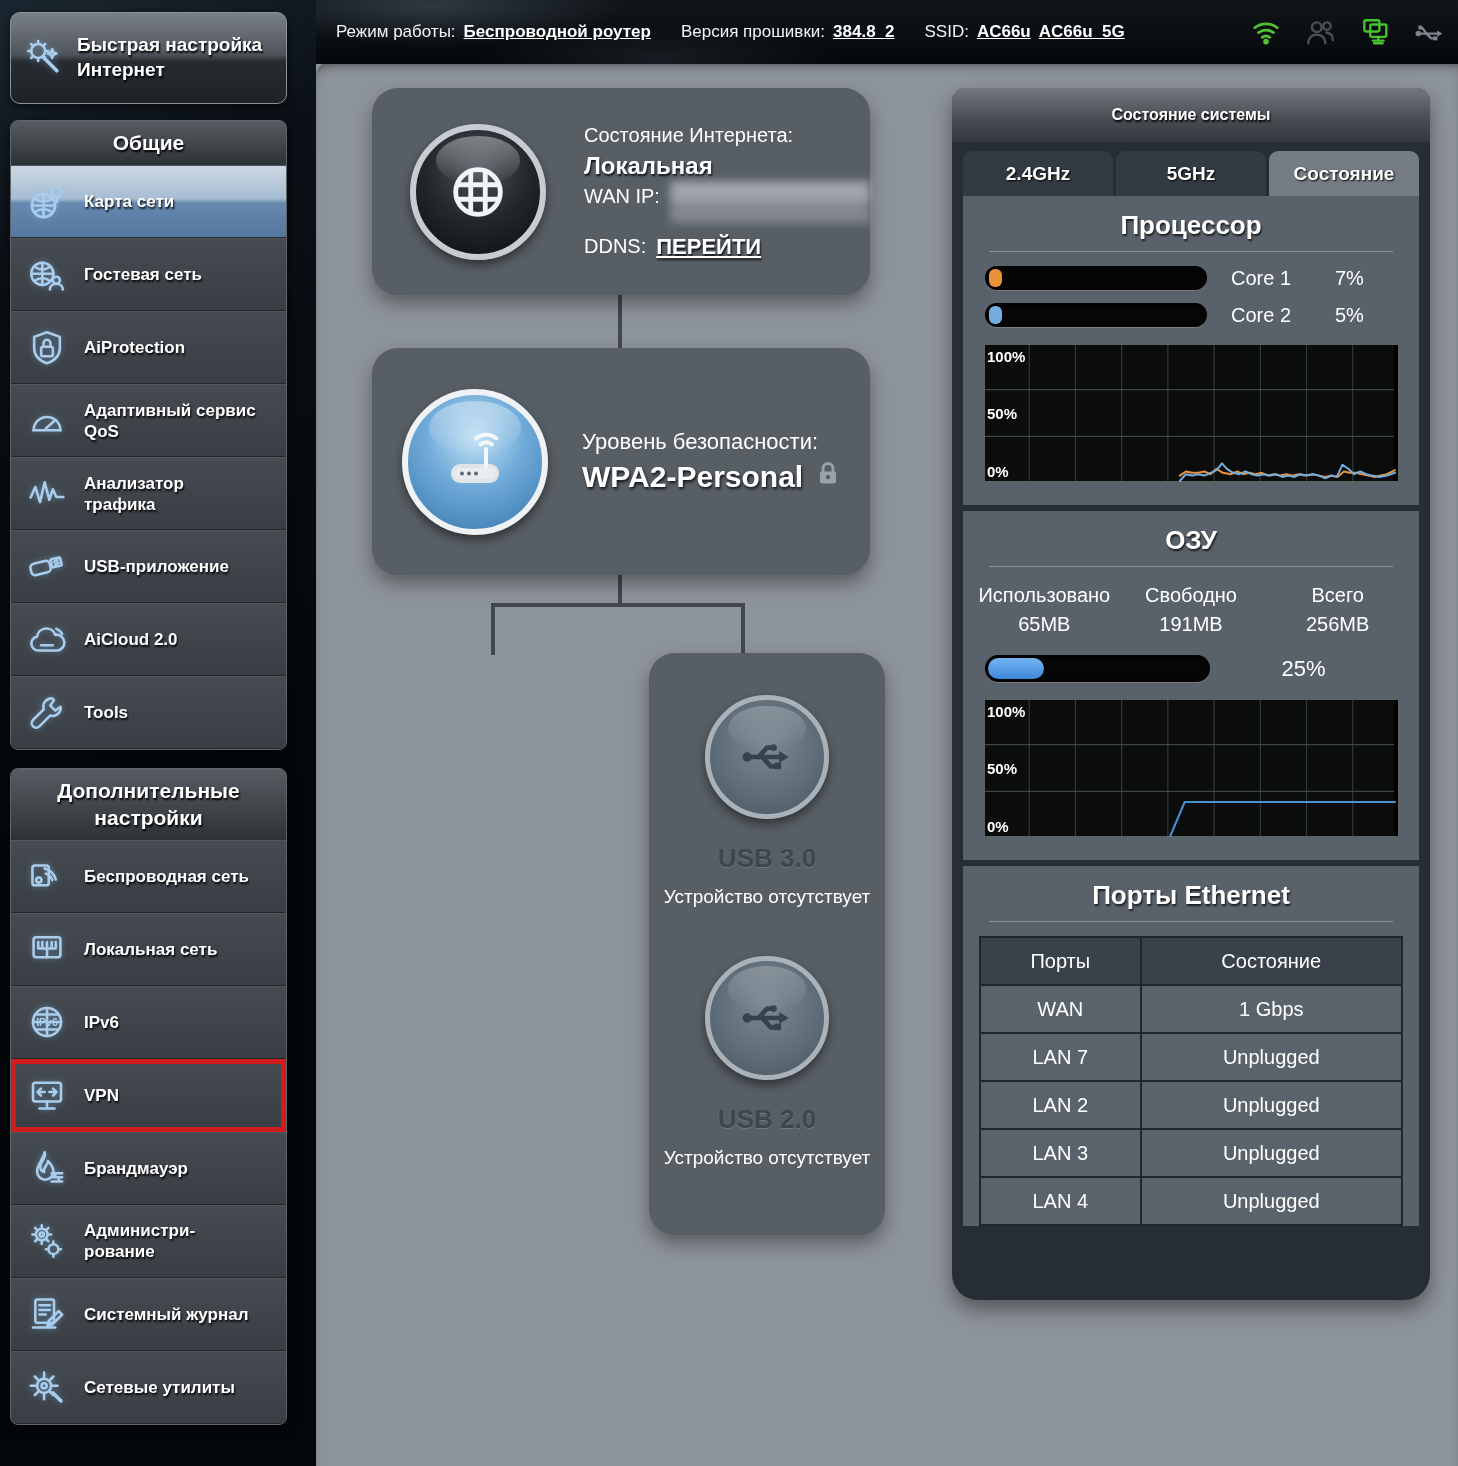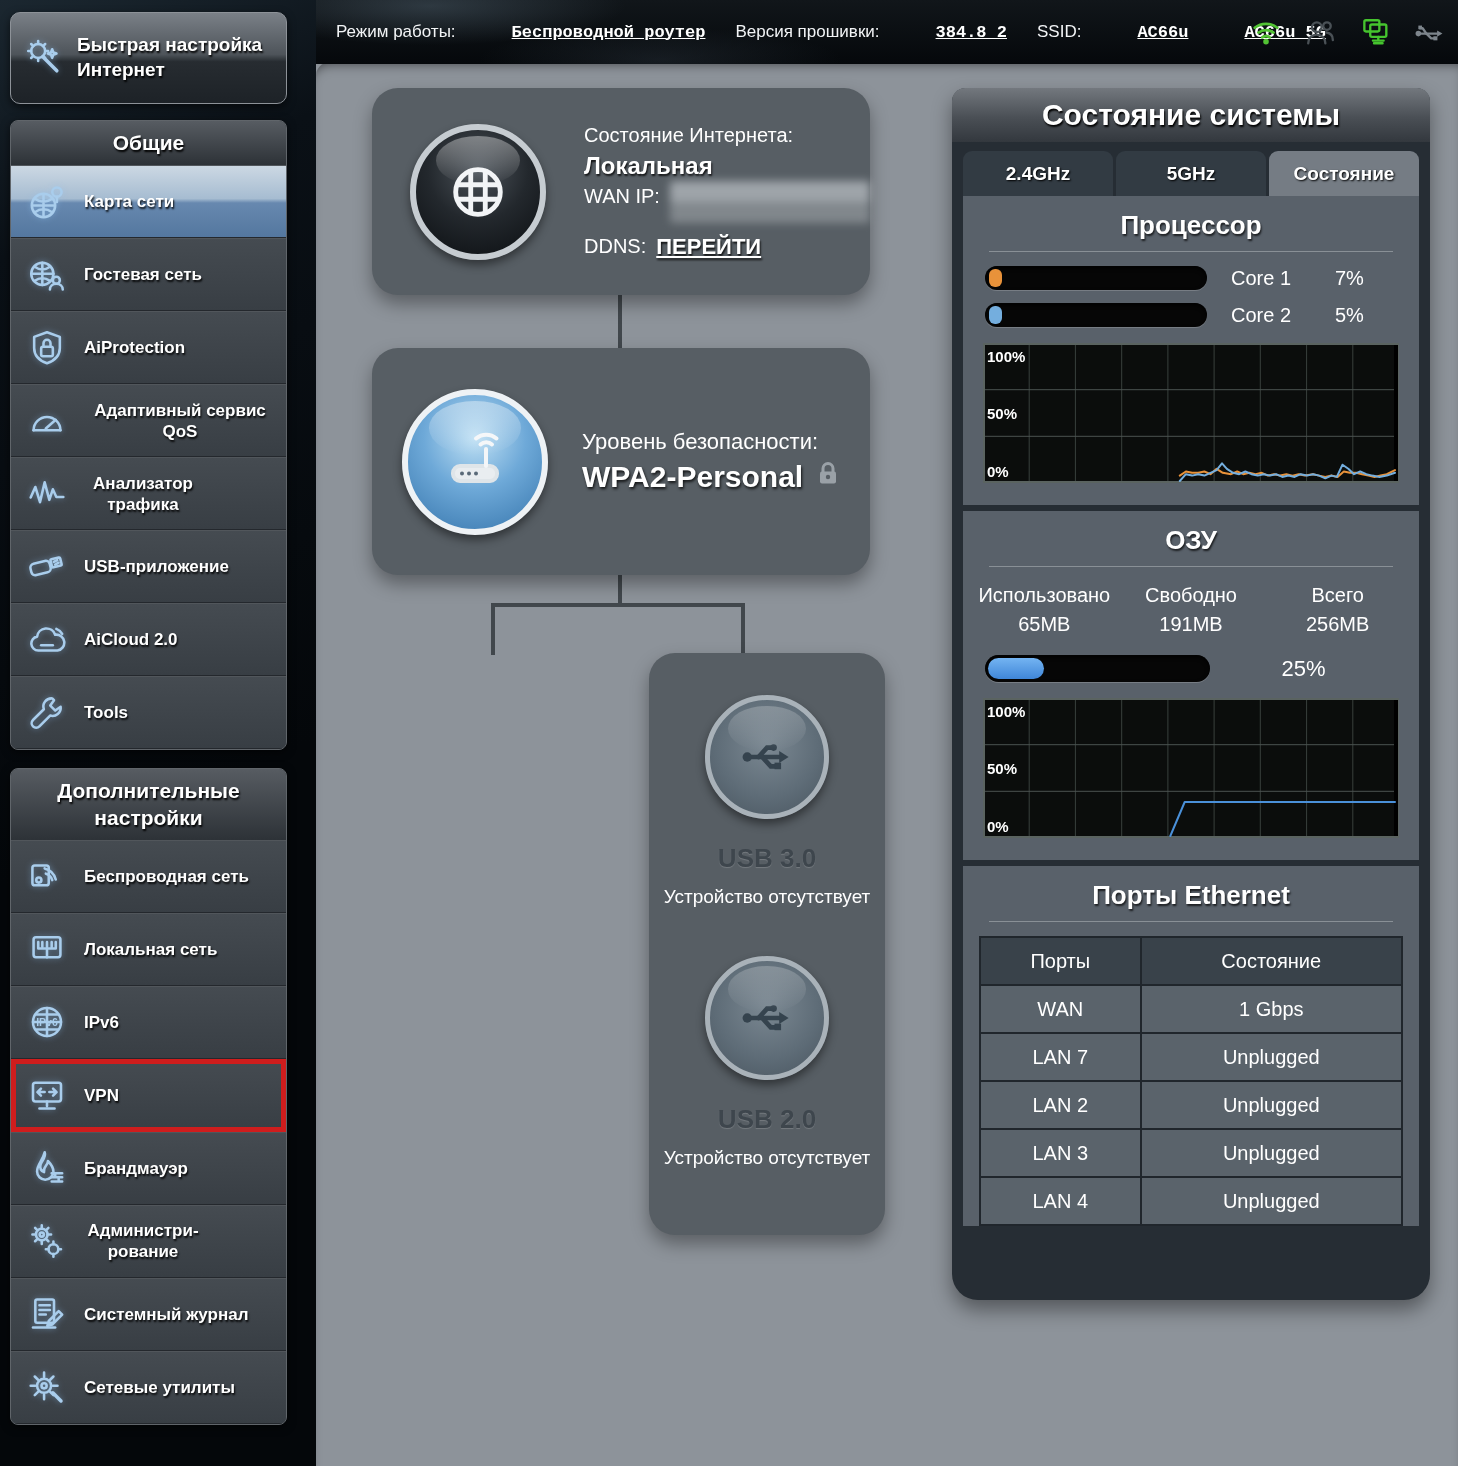--- a/index.html
+++ b/index.html
@@ -7,22 +7,22 @@
        font-family:"Liberation Sans",sans-serif;color:#fff;background:#8d939a;}
   
   #topbar{position:absolute;left:0;top:0;width:1458px;height:64px;z-index:5;
     background:
       radial-gradient(ellipse 300px 60px at 430px 6px, rgba(95,115,130,.38), transparent 65%),
       radial-gradient(ellipse 280px 50px at 660px 60px, rgba(80,95,110,.22), transparent 65%),
       linear-gradient(180deg,#11161a,#05080b);}
   .tb-text{position:absolute;left:336px;top:0;height:64px;display:flex;align-items:center;gap:8px;
     font-size:17px;white-space:nowrap;}
   .tb-label{color:#f2f4f6;}
-  .tb-link{font-family:Liberation Mono, monospace;font-weight:bold;text-decoration:underline;
-    color:#fff;cursor:pointer;margin-left:48px;}
+  .tb-link{font-family:Liberation Sans, sans-serif;font-weight:bold;text-decoration:underline;
+    color:#fff;cursor:pointer;}
   .tb-gap{width:14px;}
   .tb-icons{position:absolute;right:14px;top:0;height:64px;display:flex;align-items:center;gap:22px;}
   .tb-ico{width:32px;height:32px;display:flex;align-items:center;justify-content:center;cursor:pointer;}
   .tb-ico svg{width:30px;height:30px;fill:none;stroke-linecap:round;stroke-linejoin:round;}
   
   #content{position:absolute;left:316px;top:62px;right:0;bottom:0;background:#8d939a;
     border-top-left-radius:14px;box-shadow:inset 0 9px 12px -7px rgba(0,0,0,.55);z-index:1;}
   
   #sidebar{position:absolute;left:0;top:0;width:316px;height:1466px;z-index:6;
     background:linear-gradient(155deg,#1b2730 0%,#0a1016 16%,#04070a 55%,#04070a 100%);}
@@ -41,21 +41,21 @@
     background:linear-gradient(180deg,#454b51,#383e44);
     border-top:1px solid #51565b;border-bottom:1px solid #24282d;position:relative;}
   .sb-item.selected{background:
     linear-gradient(180deg,#ccd8e3 0%,#a6bcd1 46%,#6788af 52%,#54779f 100%);}
   .sb-item.highlight{outline:5px solid #cf1d1d;outline-offset:-5px;}
   .sb-ico{width:46px;height:44px;flex:none;display:flex;align-items:center;justify-content:center;}
   .sb-ico svg{width:42px;height:42px;stroke:#a9cdec;fill:none;stroke-width:2.2;
     stroke-linecap:round;stroke-linejoin:round;
     filter:drop-shadow(0 0 3px rgba(140,190,240,.45));}
   .sb-lbl{font-size:17px;font-weight:bold;line-height:1.25;max-width:192px;
-    text-shadow:1px 2px 2px rgba(0,0,0,.9);text-align:center;}
+    text-shadow:1px 2px 2px rgba(0,0,0,.9);}
   .sb-lbl.narrow{max-width:118px;}
   
   .panel{position:absolute;background:#575e64;border-radius:26px;z-index:2;
     box-shadow:0 9px 18px rgba(0,0,0,.35);}
   .connector{position:absolute;background:#41474c;z-index:1;}
   .p-internet{left:372px;top:88px;width:498px;height:207px;display:flex;align-items:center;gap:38px;padding-left:0;}
   .p-security{left:372px;top:348px;width:498px;height:227px;display:flex;align-items:center;gap:34px;}
   .p-clients{left:372px;top:653px;width:273px;height:582px;display:flex;flex-direction:column;align-items:center;}
   .p-usb{left:649px;top:653px;width:236px;height:582px;display:flex;flex-direction:column;align-items:center;}
   .circle{border-radius:50%;position:relative;display:flex;align-items:center;justify-content:center;
@@ -95,21 +95,21 @@
   .usb-title{margin-top:24px;font-size:26px;font-weight:bold;color:#3e464d;
     text-shadow:0 1px 1px rgba(255,255,255,.18);}
   .usb-status{margin-top:10px;font-size:19px;text-align:center;line-height:1.35;}
   .usb-circle.second{margin-top:46px;}
   .usb-circle.first{margin-top:42px;}
   
   .p-right{position:absolute;left:952px;top:88px;width:478px;height:1212px;z-index:2;
     background:#262d34;border-radius:14px 14px 26px 26px;box-shadow:0 10px 20px rgba(0,0,0,.4);}
   .ss-header{height:54px;border-radius:13px 13px 0 0;display:flex;align-items:center;justify-content:center;
     background:linear-gradient(180deg,#73787e 0%,#4a4f55 55%,#33383e 100%);
-    font-size:30px;font-weight:bold;text-shadow:1px 2px 2px #000;text-align:center;}
+    font-size:16px;font-weight:bold;text-shadow:1px 2px 2px #000;text-align:center;}
   .ss-tabs{display:flex;gap:3px;margin:9px 11px 0;height:45px;}
   .tab{flex:1;border-radius:9px 9px 0 0;background:#323b43;display:flex;align-items:center;
     justify-content:center;font-size:19px;font-weight:bold;cursor:pointer;text-shadow:1px 1px 2px #000;}
   .tab.active{background:#757c84;}
   .ss-sec{margin:0 11px 6px;background:#59616a;}
   .ss-title{padding-top:14px;text-align:center;font-size:26px;font-weight:bold;
     text-shadow:1px 2px 2px rgba(0,0,0,.7);}
   .divider{height:1px;background:#9aa0a6;opacity:.75;margin:10px 26px 14px;}
   .core-row{display:flex;align-items:center;margin:13px 22px;}
   .pill{width:222px;height:24px;background:#060606;border-radius:12px;position:relative;flex:none;

